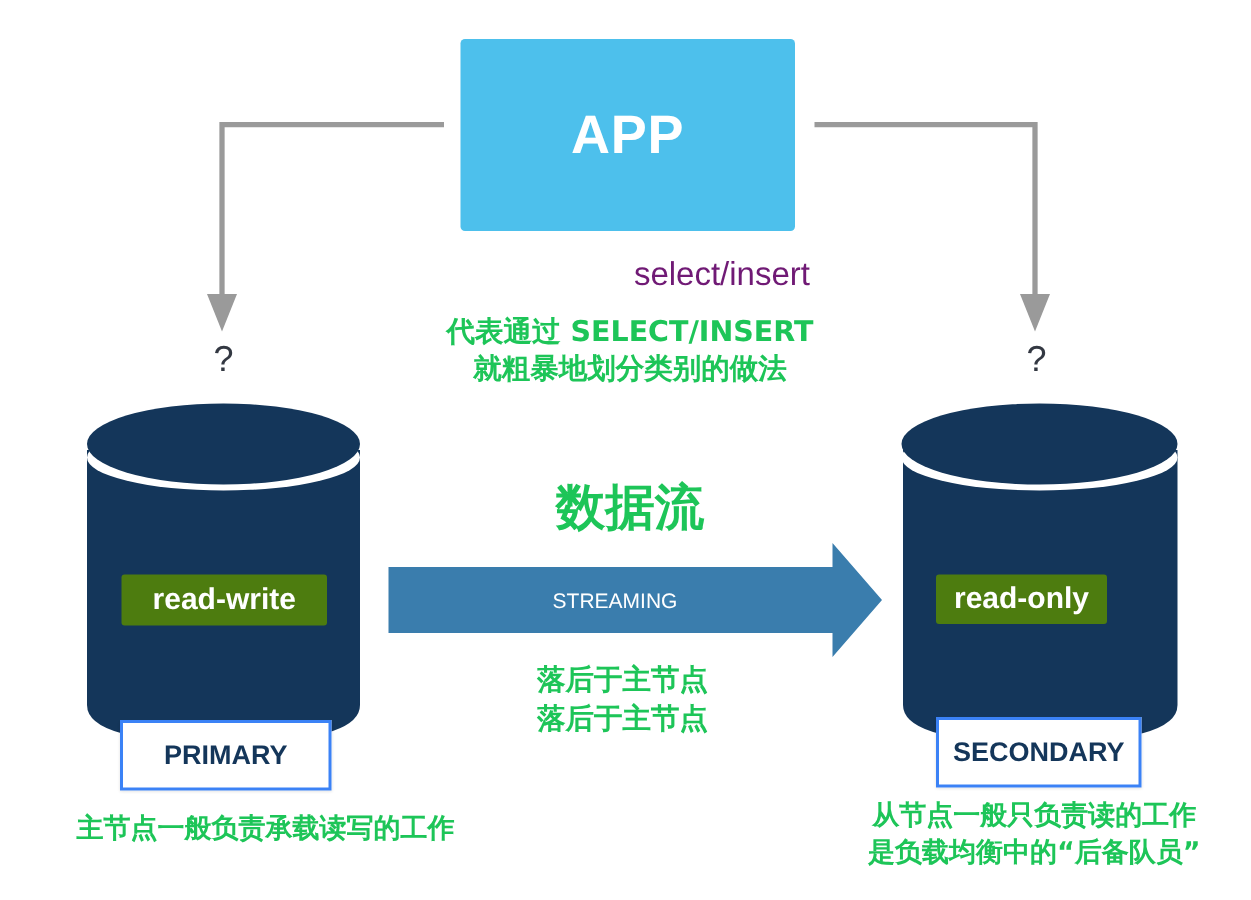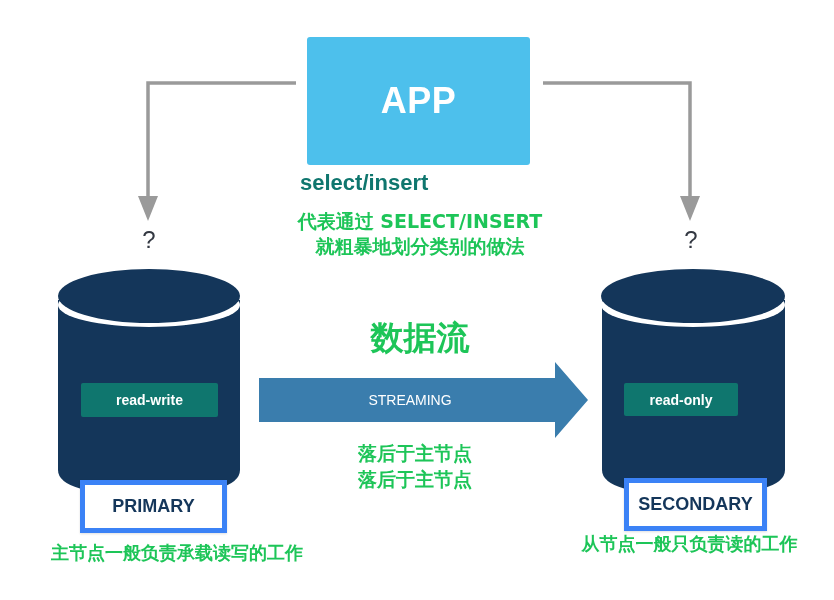--- a/index.html
+++ b/index.html
@@ -1,32 +1,32 @@
 <!DOCTYPE html>
 <html><head>
   <meta charset="utf-8">
   <style>
     html, body { margin: 0; padding: 0; background: #ffffff; }
     body { width: 834px; height: 600px; position: relative; overflow: hidden; font-family: "Liberation Sans", "DejaVu Sans", sans-serif; }
     .abs { position: absolute; }
-    #app-box { left: 307px; top: 37px; width: 223px; height: 128px; background: #4DC0EC; border-radius: 3px; display: flex; align-items: center; justify-content: center; text-align: right; }
+    #app-box { left: 307px; top: 26px; width: 223px; height: 128px; background: #4DC0EC; border-radius: 3px; display: flex; align-items: center; justify-content: center; text-align: right; }
     #app-label { color: #ffffff; font-weight: bold; font-size: 36px; letter-spacing: 0.5px; }
     #connectors { left: 0; top: 0; width: 834px; height: 600px; }
     .q { font-size: 24px; color: #333842; font-weight: 500; width: 30px; text-align: center; }
-    #select-label { left: 300px; top: 170px; width: 240px; text-align: left; font-size: 22px; color: #0f766e; font-weight: bold; }
+    #select-label { left: 300px; top: 170px; width: 240px; text-align: right; font-size: 22px; color: #701a75; }
     .green { color: #1DC558; font-weight: bold; text-align: center; font-family: "DejaVu Sans", "Liberation Sans", sans-serif; }
     #note-top { left: 260px; top: 209px; width: 320px; font-size: 19px; line-height: 25px; }
     #dataflow-title { left: 320px; top: 318px; width: 200px; font-size: 33px; line-height: 40px; }
     #note-mid { left: 300px; top: 440px; width: 230px; font-size: 19px; line-height: 26px; }
     #note-left { left: 0px; top: 540px; width: 330px; font-size: 18px; line-height: 25px; padding-left: 12px; }
     #note-right { left: 545px; top: 531px; width: 289px; font-size: 18px; line-height: 25px; }
-    .chip { background: #0f766e; color: #ffffff; font-weight: bold; font-size: 14px; display: flex; align-items: center; justify-content: center; border-radius: 2px; }
+    .chip { background: #4d7c0f; color: #ffffff; font-weight: bold; font-size: 20px; display: flex; align-items: center; justify-content: center; border-radius: 2px; }
     #chip-rw { left: 81px; top: 383px; width: 137px; height: 34px; }
     #chip-ro { left: 624px; top: 383px; width: 114px; height: 33px; }
-    .namebox { background: #ffffff; border: 5px solid #3b82f6; box-shadow: 0 1px 2px rgba(0,0,0,0.12); color: #14365A; font-weight: bold; font-size: 18px; display: flex; align-items: center; justify-content: center; }
+    .namebox { background: #ffffff; border: 2px solid #3b82f6; box-shadow: 0 1px 2px rgba(0,0,0,0.12); color: #14365A; font-weight: bold; font-size: 18px; display: flex; align-items: center; justify-content: center; }
     #box-primary { left: 80px; top: 480px; width: 137px; height: 43px; }
     #box-secondary { left: 624px; top: 478px; width: 133px; height: 43px; }
     #streaming-label { left: 300px; top: 392px; width: 220px; text-align: center; color: #ffffff; font-weight: normal; font-size: 14px; }
   </style>
 </head>
 <body>
 
 <svg id="connectors" class="abs" width="834" height="600" viewBox="0 0 834 600">
 
   <g>
@@ -82,13 +82,14 @@
 
 <div id="box-primary" class="abs namebox">PRIMARY</div>
 <div id="box-secondary" class="abs namebox">SECONDARY</div>
 
 <div id="note-left" class="abs green">
   <div>主节点一般负责承载读写的工作</div>
 </div>
 
 <div id="note-right" class="abs green">
   <div>从节点一般只负责读的工作</div>
+  <div>是负载均衡中的“后备队员”</div>
 </div>
 
 </body></html>

